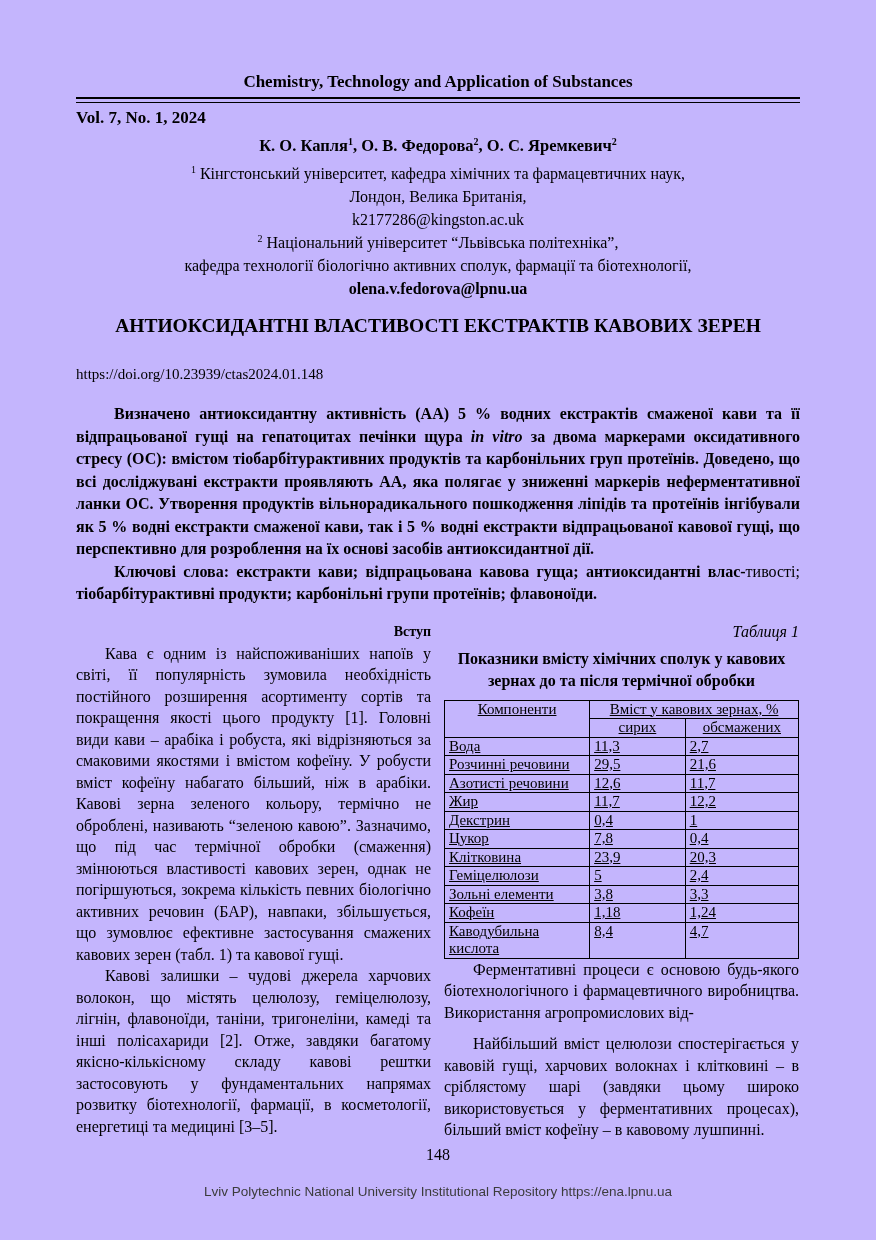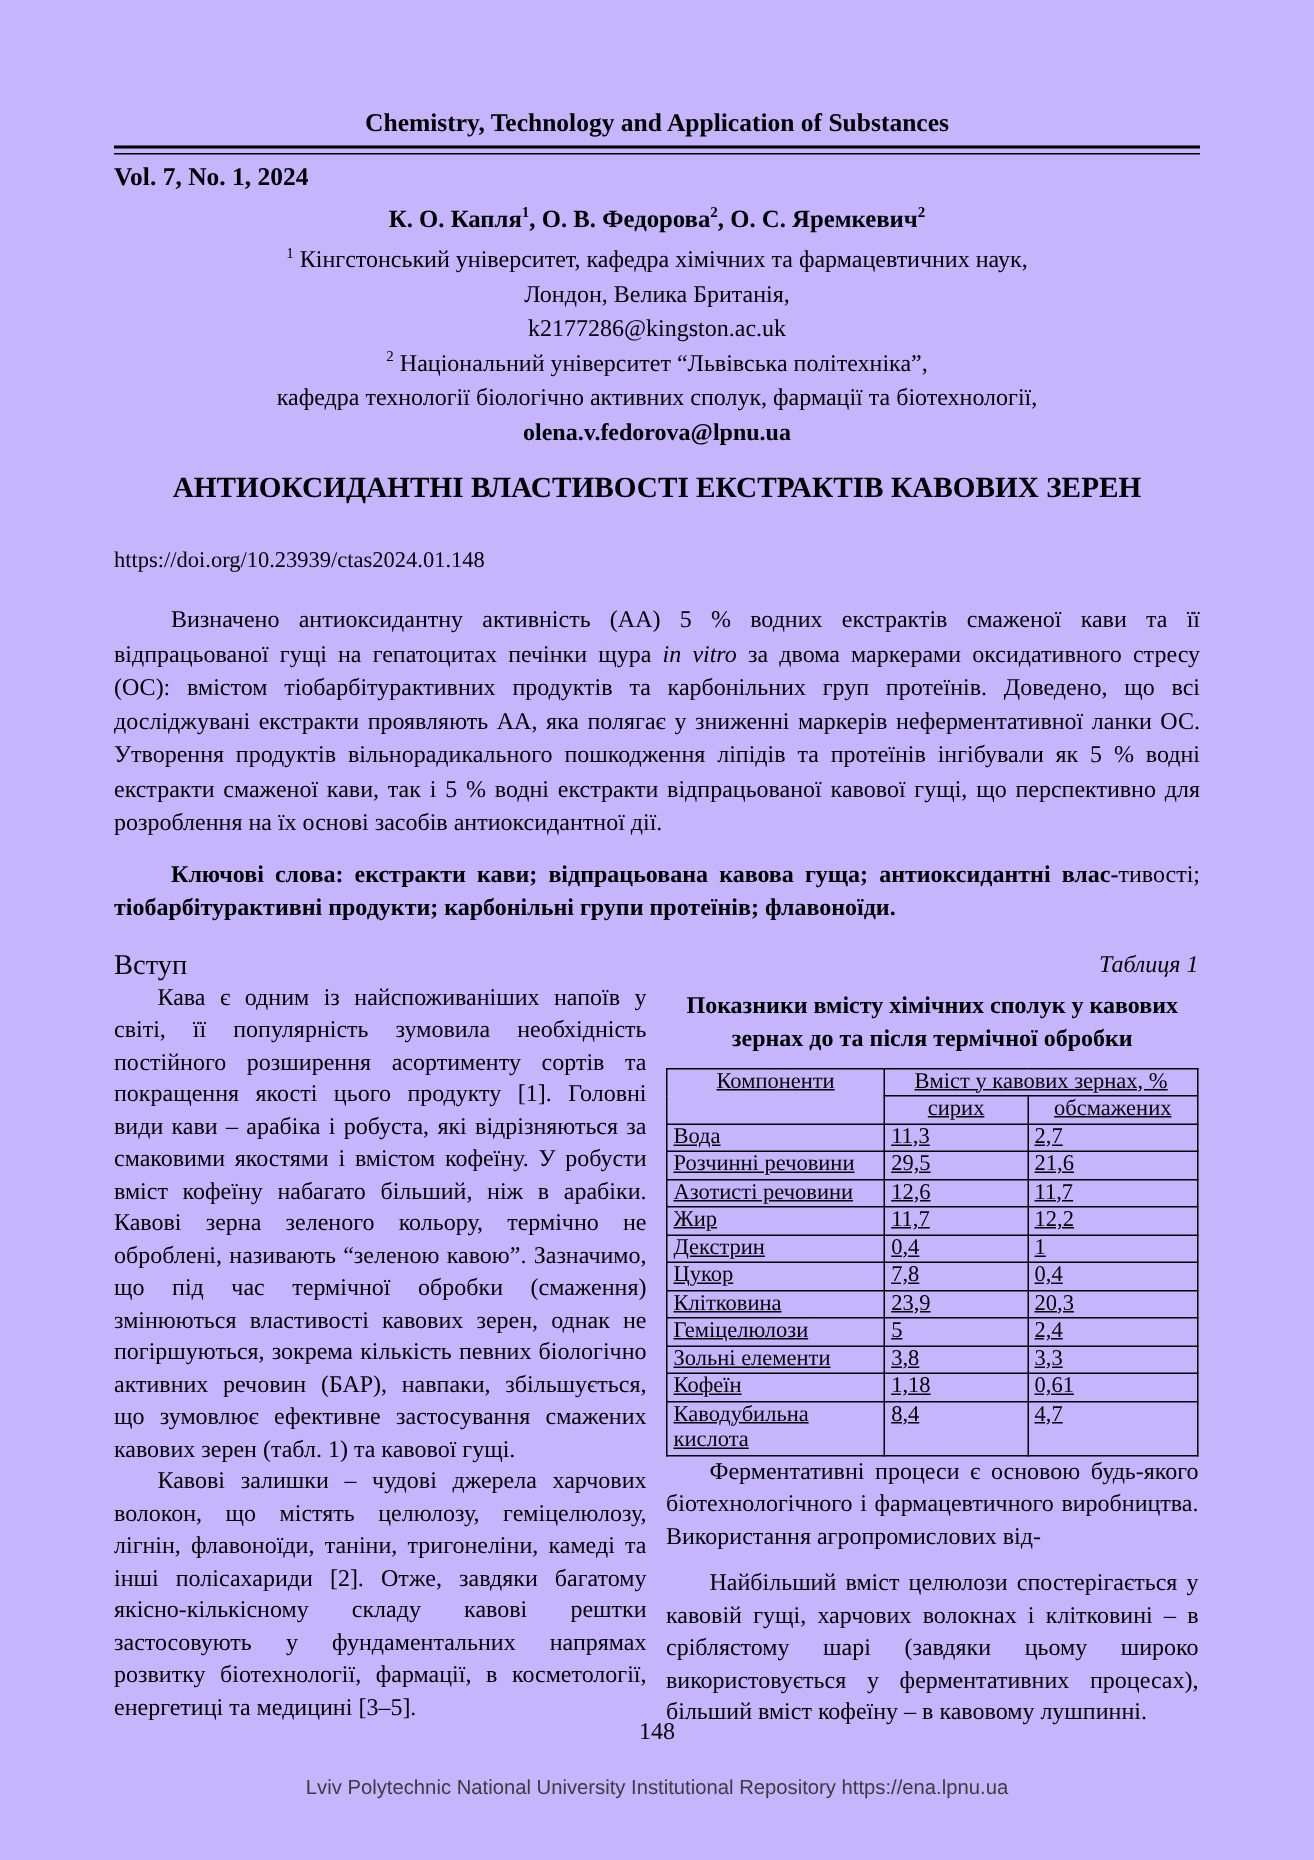--- a/index.html
+++ b/index.html
@@ -17,27 +17,27 @@
   .journal-title { text-align:center; font-weight:bold; font-size:17px; line-height:20px; }
   .double-rule { margin-top:5px; height:3px; border-top:2.5px solid #000; border-bottom:1.5px solid #000; }
   .vol-line { font-weight:bold; font-size:17px; line-height:20px; margin-top:5px; }
   .authors { text-align:center; font-weight:bold; font-size:16.5px; line-height:20px; margin-top:8px; }
   sup { font-size:10px; line-height:0; vertical-align:super; }
   .affils { text-align:center; font-size:16px; line-height:23px; margin-top:6px; }
   .bold { font-weight:bold; }
   .paper-title { text-align:center; font-weight:bold; font-size:19.5px; line-height:24px; margin:14px 0 0 0; }
   .doi { font-size:15px; line-height:18px; margin-top:27px; }
   .abstract {
-    margin:20px 0 12px 0; font-weight:normal; font-size:16px; line-height:22.5px;
+    margin:20px 0 0 0; font-weight:bold; font-size:16px; line-height:22.5px;
     text-align:justify; text-indent:38px;
   }
   .keywords { margin:0; font-size:16px; line-height:22.5px; text-align:justify; text-indent:38px; }
   .columns { display:flex; gap:13px; margin-top:15px; }
   .col { width:355px; }
-  .section-heading { text-align:left; font-weight:normal; font-size:19px; line-height:22px; }
+  .section-heading { text-align:right; font-weight:bold; font-size:14px; line-height:22px; }
   .body-p { margin:0; font-size:16px; line-height:21.5px; text-align:justify; text-indent:29px; }
   .table-label { text-align:right; font-style:italic; font-size:16px; line-height:22px; }
   .table-caption { text-align:center; font-weight:bold; font-size:16px; line-height:22px; margin-top:5px; padding:0 8px; }
   table.comp { width:100%; border-collapse:collapse; margin-top:8px; font-size:15px; table-layout:fixed; }
   table.comp td { border:1.5px solid #000; padding:0 4px; line-height:17.5px; vertical-align:top; overflow:hidden;text-decoration:underline; }
   td.c-comp { vertical-align:middle; text-align:center; }
   td.c-group, td.c-sub { text-align:center; }
   .after-table { margin-top:10px; }
   .page-number { position:absolute; top:1146px; left:0; width:876px; text-align:center; font-size:16px; }
   .repo-line {
@@ -143,21 +143,21 @@
               <td>2,4</td>
             </tr>
           <tr>
               <td>Зольні елементи</td>
               <td>3,8</td>
               <td>3,3</td>
             </tr>
           <tr>
               <td>Кофеїн</td>
               <td>1,18</td>
-              <td>0,61</td>
+              <td>1,24</td>
             </tr>
           <tr>
               <td>Каводубильна кислота</td>
               <td>8,4</td>
               <td>4,7</td>
             </tr>
         </tbody>
       </table>
 
       <p class="body-p">Ферментативні процеси є основою будь-якого біотехнологічного і фармацевтичного виробництва. Використання агропромислових від-</p>

